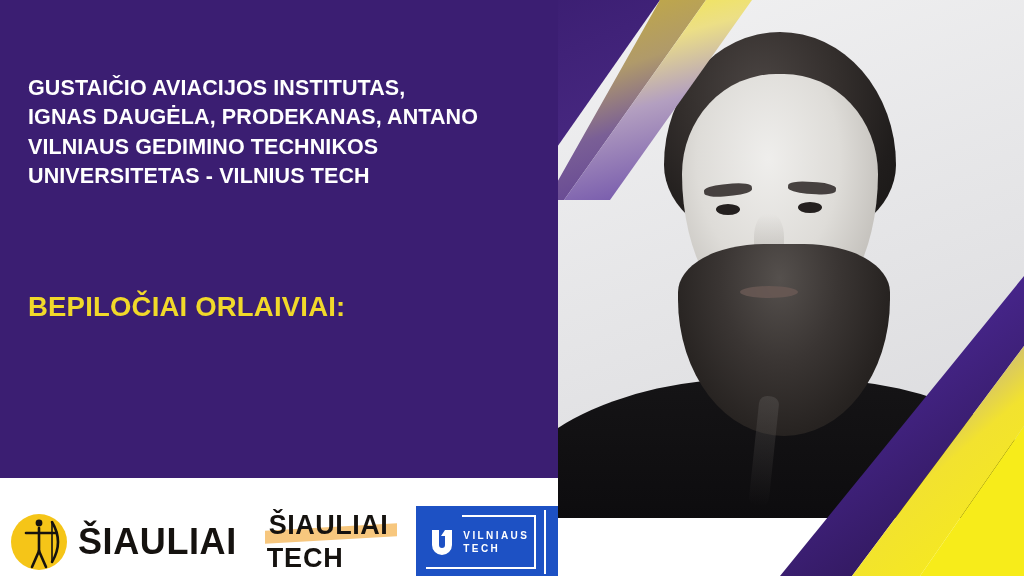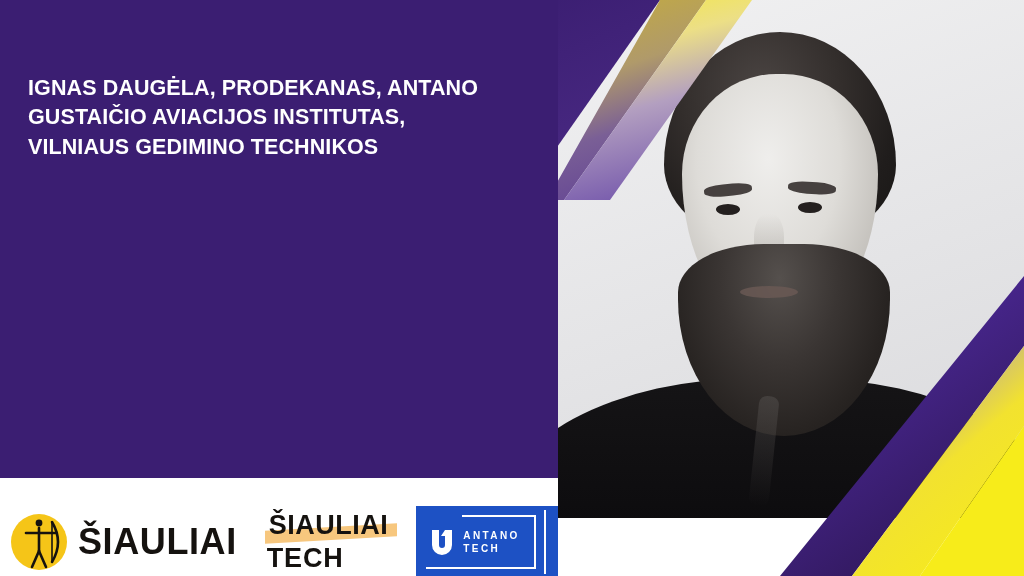--- a/index.html
+++ b/index.html
@@ -341,26 +341,28 @@
       </linearGradient>
     </defs>
     <polygon points="300,100 300,170 128,400 56,400" fill="url(#gPurpB)"></polygon>
     <polygon points="300,170 300,250 196,400 128,400" fill="url(#gYellowB)"></polygon>
     <polygon points="300,250 300,400 196,400" fill="#f7ec1a"></polygon>
   </svg>
 
   <div class="panel"></div>
 
   <div class="speaker" style="z-index:7">
+    <span class="ln">GUSTAIČIO AVIACIJOS INSTITUTAS,</span>
     <span class="ln">IGNAS DAUGĖLA, PRODEKANAS, ANTANO</span>
-    <span class="ln">GUSTAIČIO AVIACIJOS INSTITUTAS,</span>
     <span class="ln">VILNIAUS GEDIMINO TECHNIKOS</span>
+    <span class="ln">UNIVERSITETAS - VILNIUS TECH</span>
   </div>
 
   <div class="headline" style="z-index:7">
+    <span class="ln">BEPILOČIAI ORLAIVIAI:</span>
   </div>
 
   <div class="logobar">
 
     <div class="logo-siauliai">
       <div class="archer-badge">
         <svg viewBox="0 0 66 66" width="66" height="66">
           <circle cx="31" cy="33" r="28" fill="#f5c518"></circle>
           <g stroke="#15120f" stroke-width="2.6" fill="none" stroke-linecap="round">
             <path d="M31 19 L31 42"></path>
@@ -388,20 +390,20 @@
       <i class="vt-frame-h"></i>
       <i class="vt-frame-v"></i>
       <i class="vt-frame-b"></i>
       <i class="vt-frame-v2"></i>
       <div class="vt-mark">
         <svg viewBox="0 0 24 28" width="24" height="28">
           <path d="M2 2 H9 V17 a3 3 0 0 0 6 0 V8 l-4 0 4 -6 H22 V17 a10 10 0 0 1 -20 0 Z" fill="#ffffff"></path>
         </svg>
       </div>
       <div class="vt-text">
-        <div>ANTANO</div>
+        <div>VILNIAUS</div>
         <div>TECH</div>
       </div>
     </div>
 
   </div>
 
 </div>
 
 </body></html>

